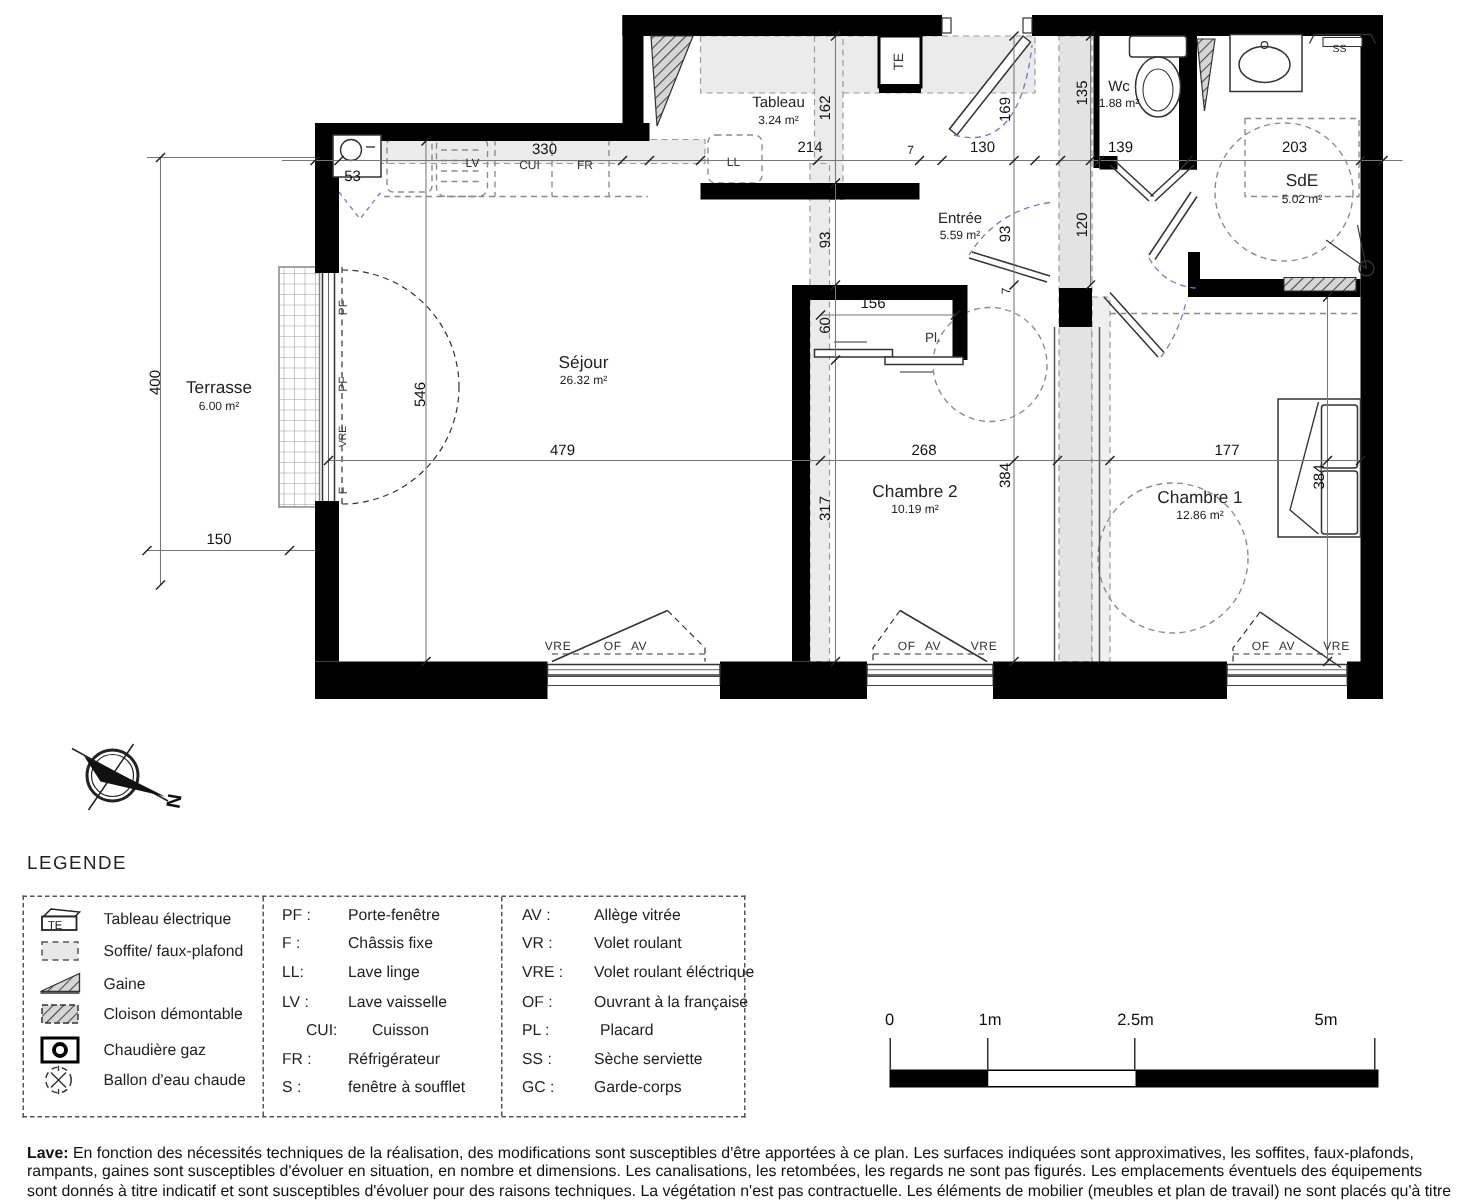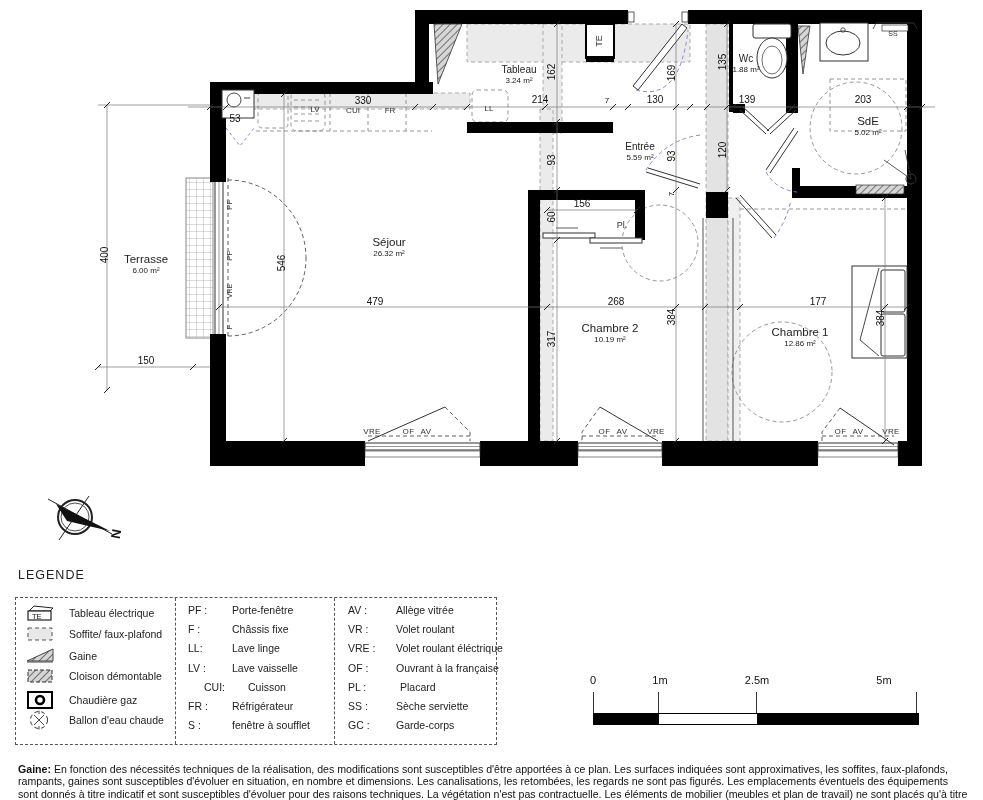--- a/index.html
+++ b/index.html
@@ -441,17 +441,17 @@
   <div class="sb-tick" style="left:756px"></div>
   <div class="sb-tick" style="left:916px"></div>
   <div class="scalebar">
     <div class="sb-seg" style="width:65px;background:#000"></div>
     <div class="sb-seg" style="width:98px;background:#fff"></div>
     <div class="sb-seg" style="width:161px;background:#000"></div>
   </div>
 </div>
 
 <div class="foot-nota">
-  <b>Gaine:</b>
+  <b>Lave:</b>
   <span>En fonction des nécessités techniques de la réalisation, des modifications sont susceptibles d'être apportées à ce plan. Les surfaces indiquées sont approximatives, les soffites, faux-plafonds, rampants, gaines sont susceptibles d'évoluer en situation, en nombre et dimensions. Les canalisations, les retombées, les regards ne sont pas figurés. Les emplacements éventuels des équipements sont donnés à titre indicatif et sont susceptibles d'évoluer pour des raisons techniques. La végétation n'est pas contractuelle. Les éléments de mobilier (meubles et plan de travail) ne sont placés qu'à titre indicatif.</span>
 </div>
 
 </div>
 
 </body></html>

